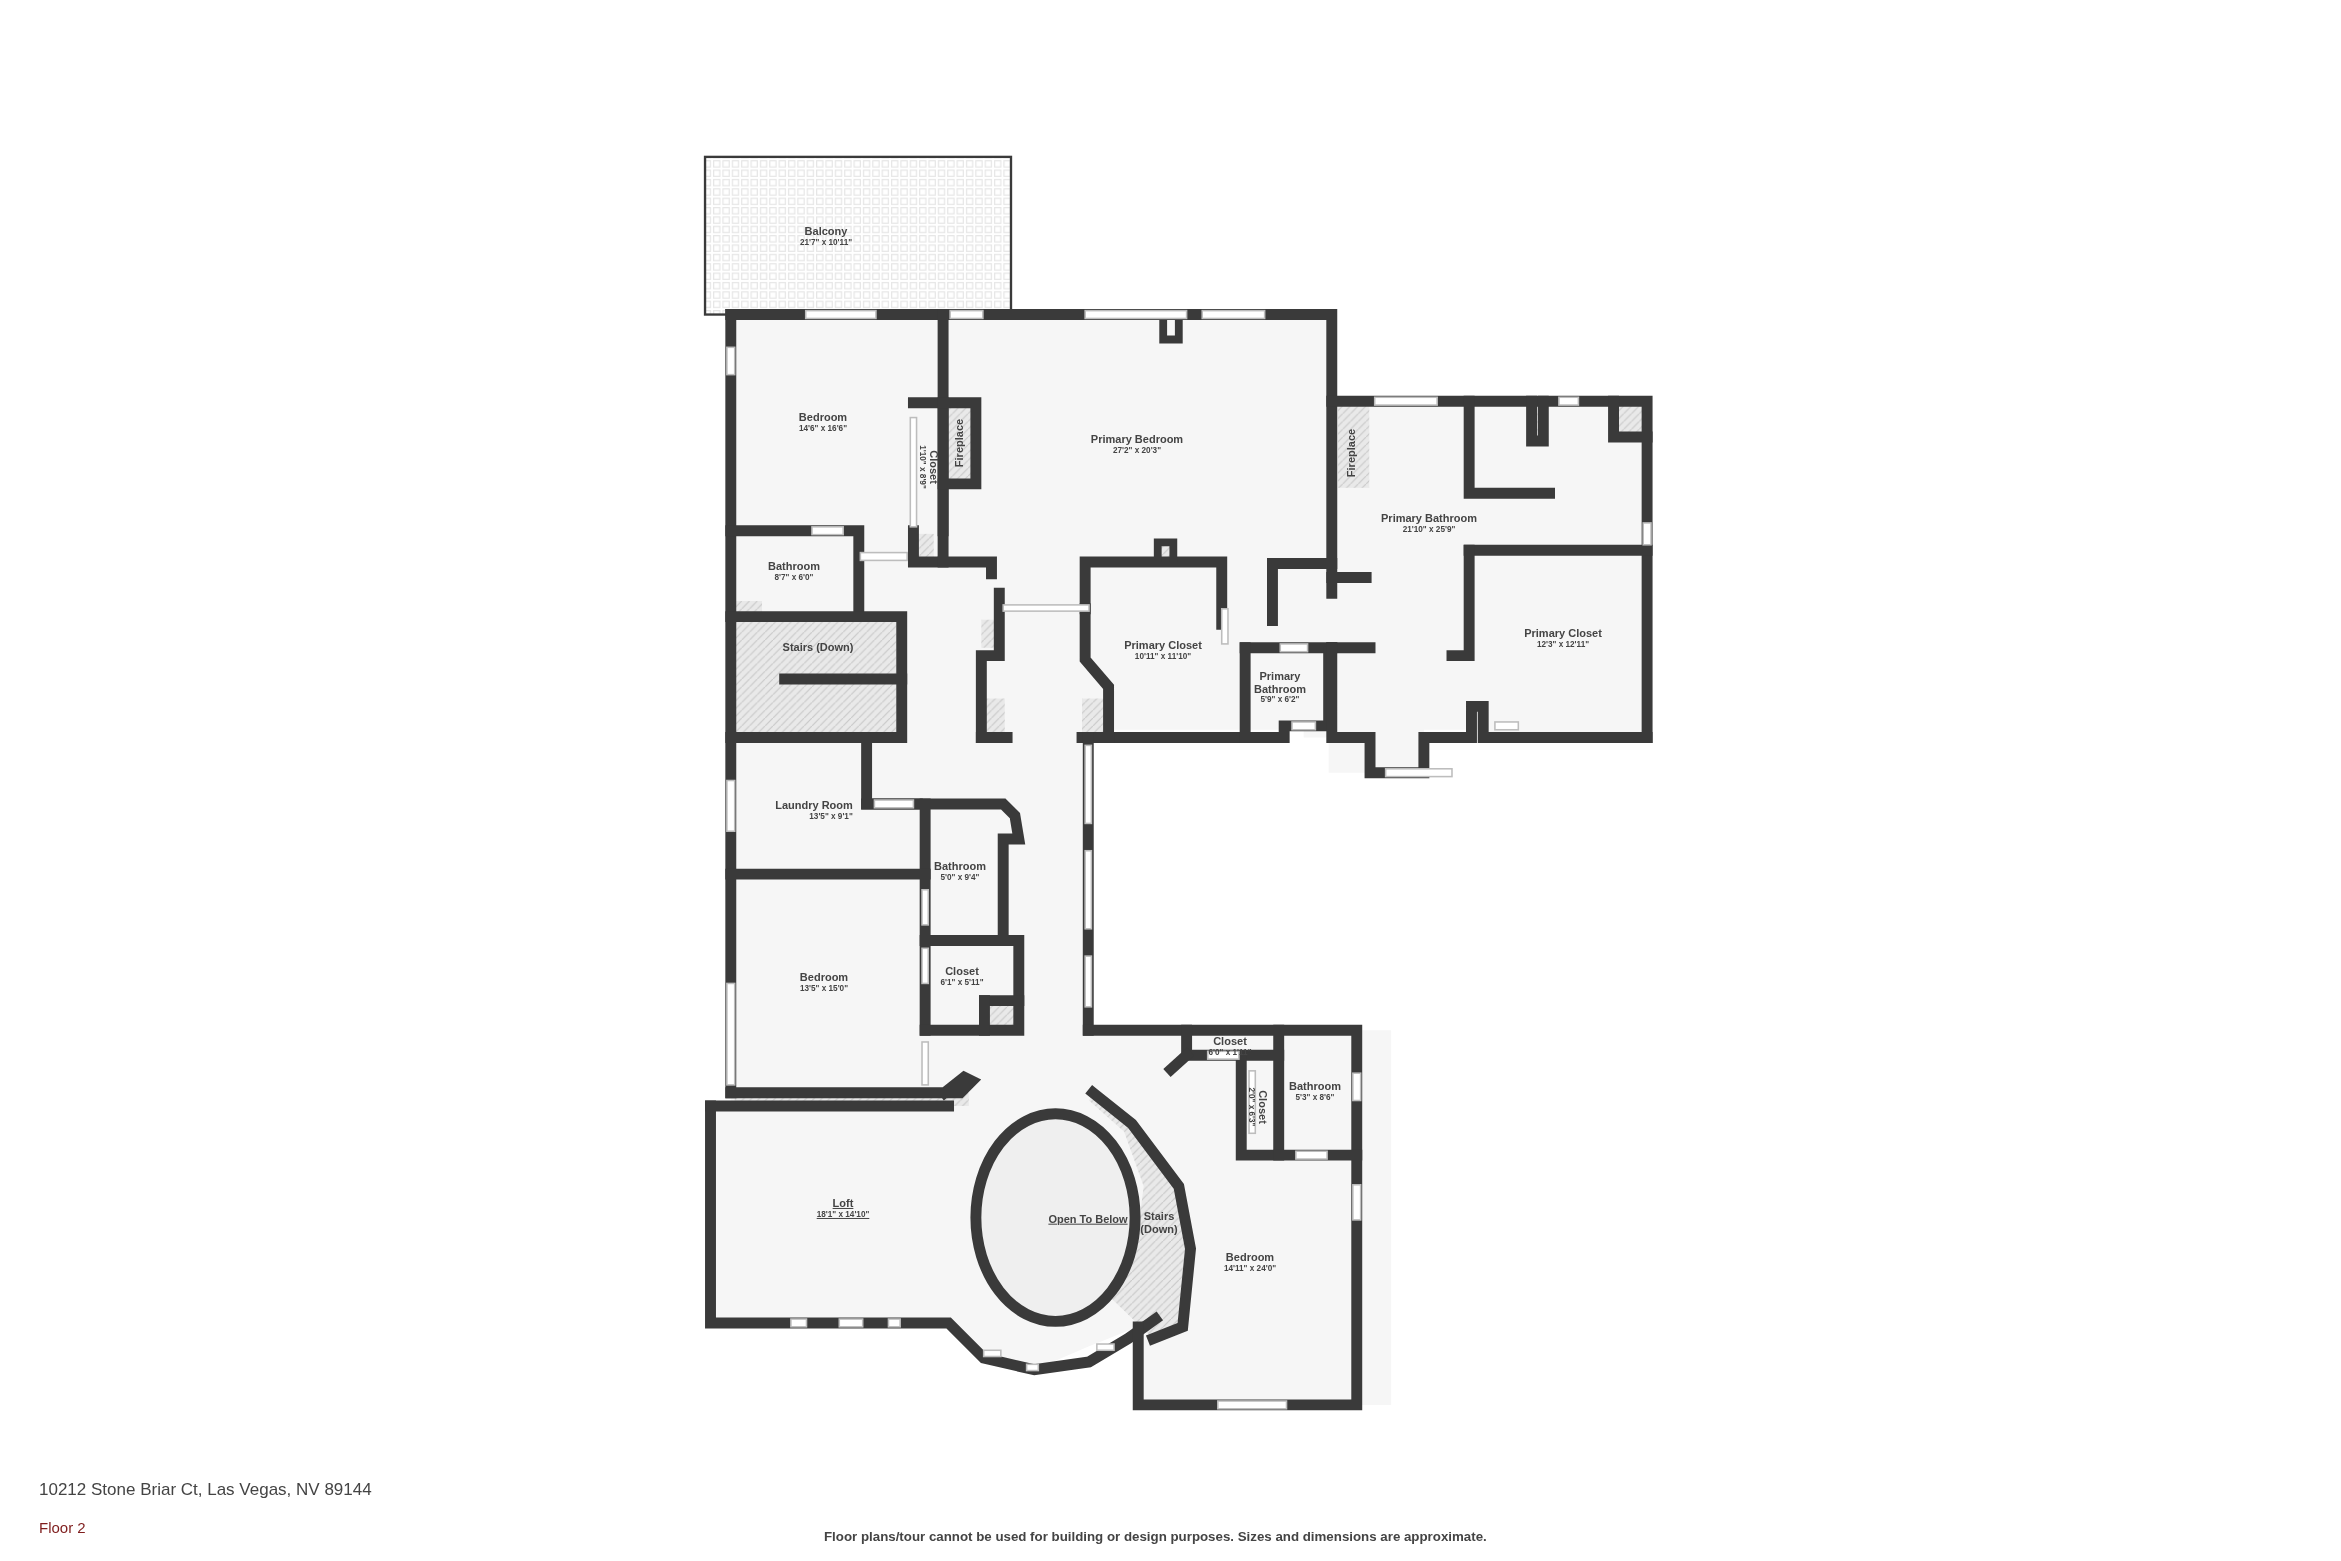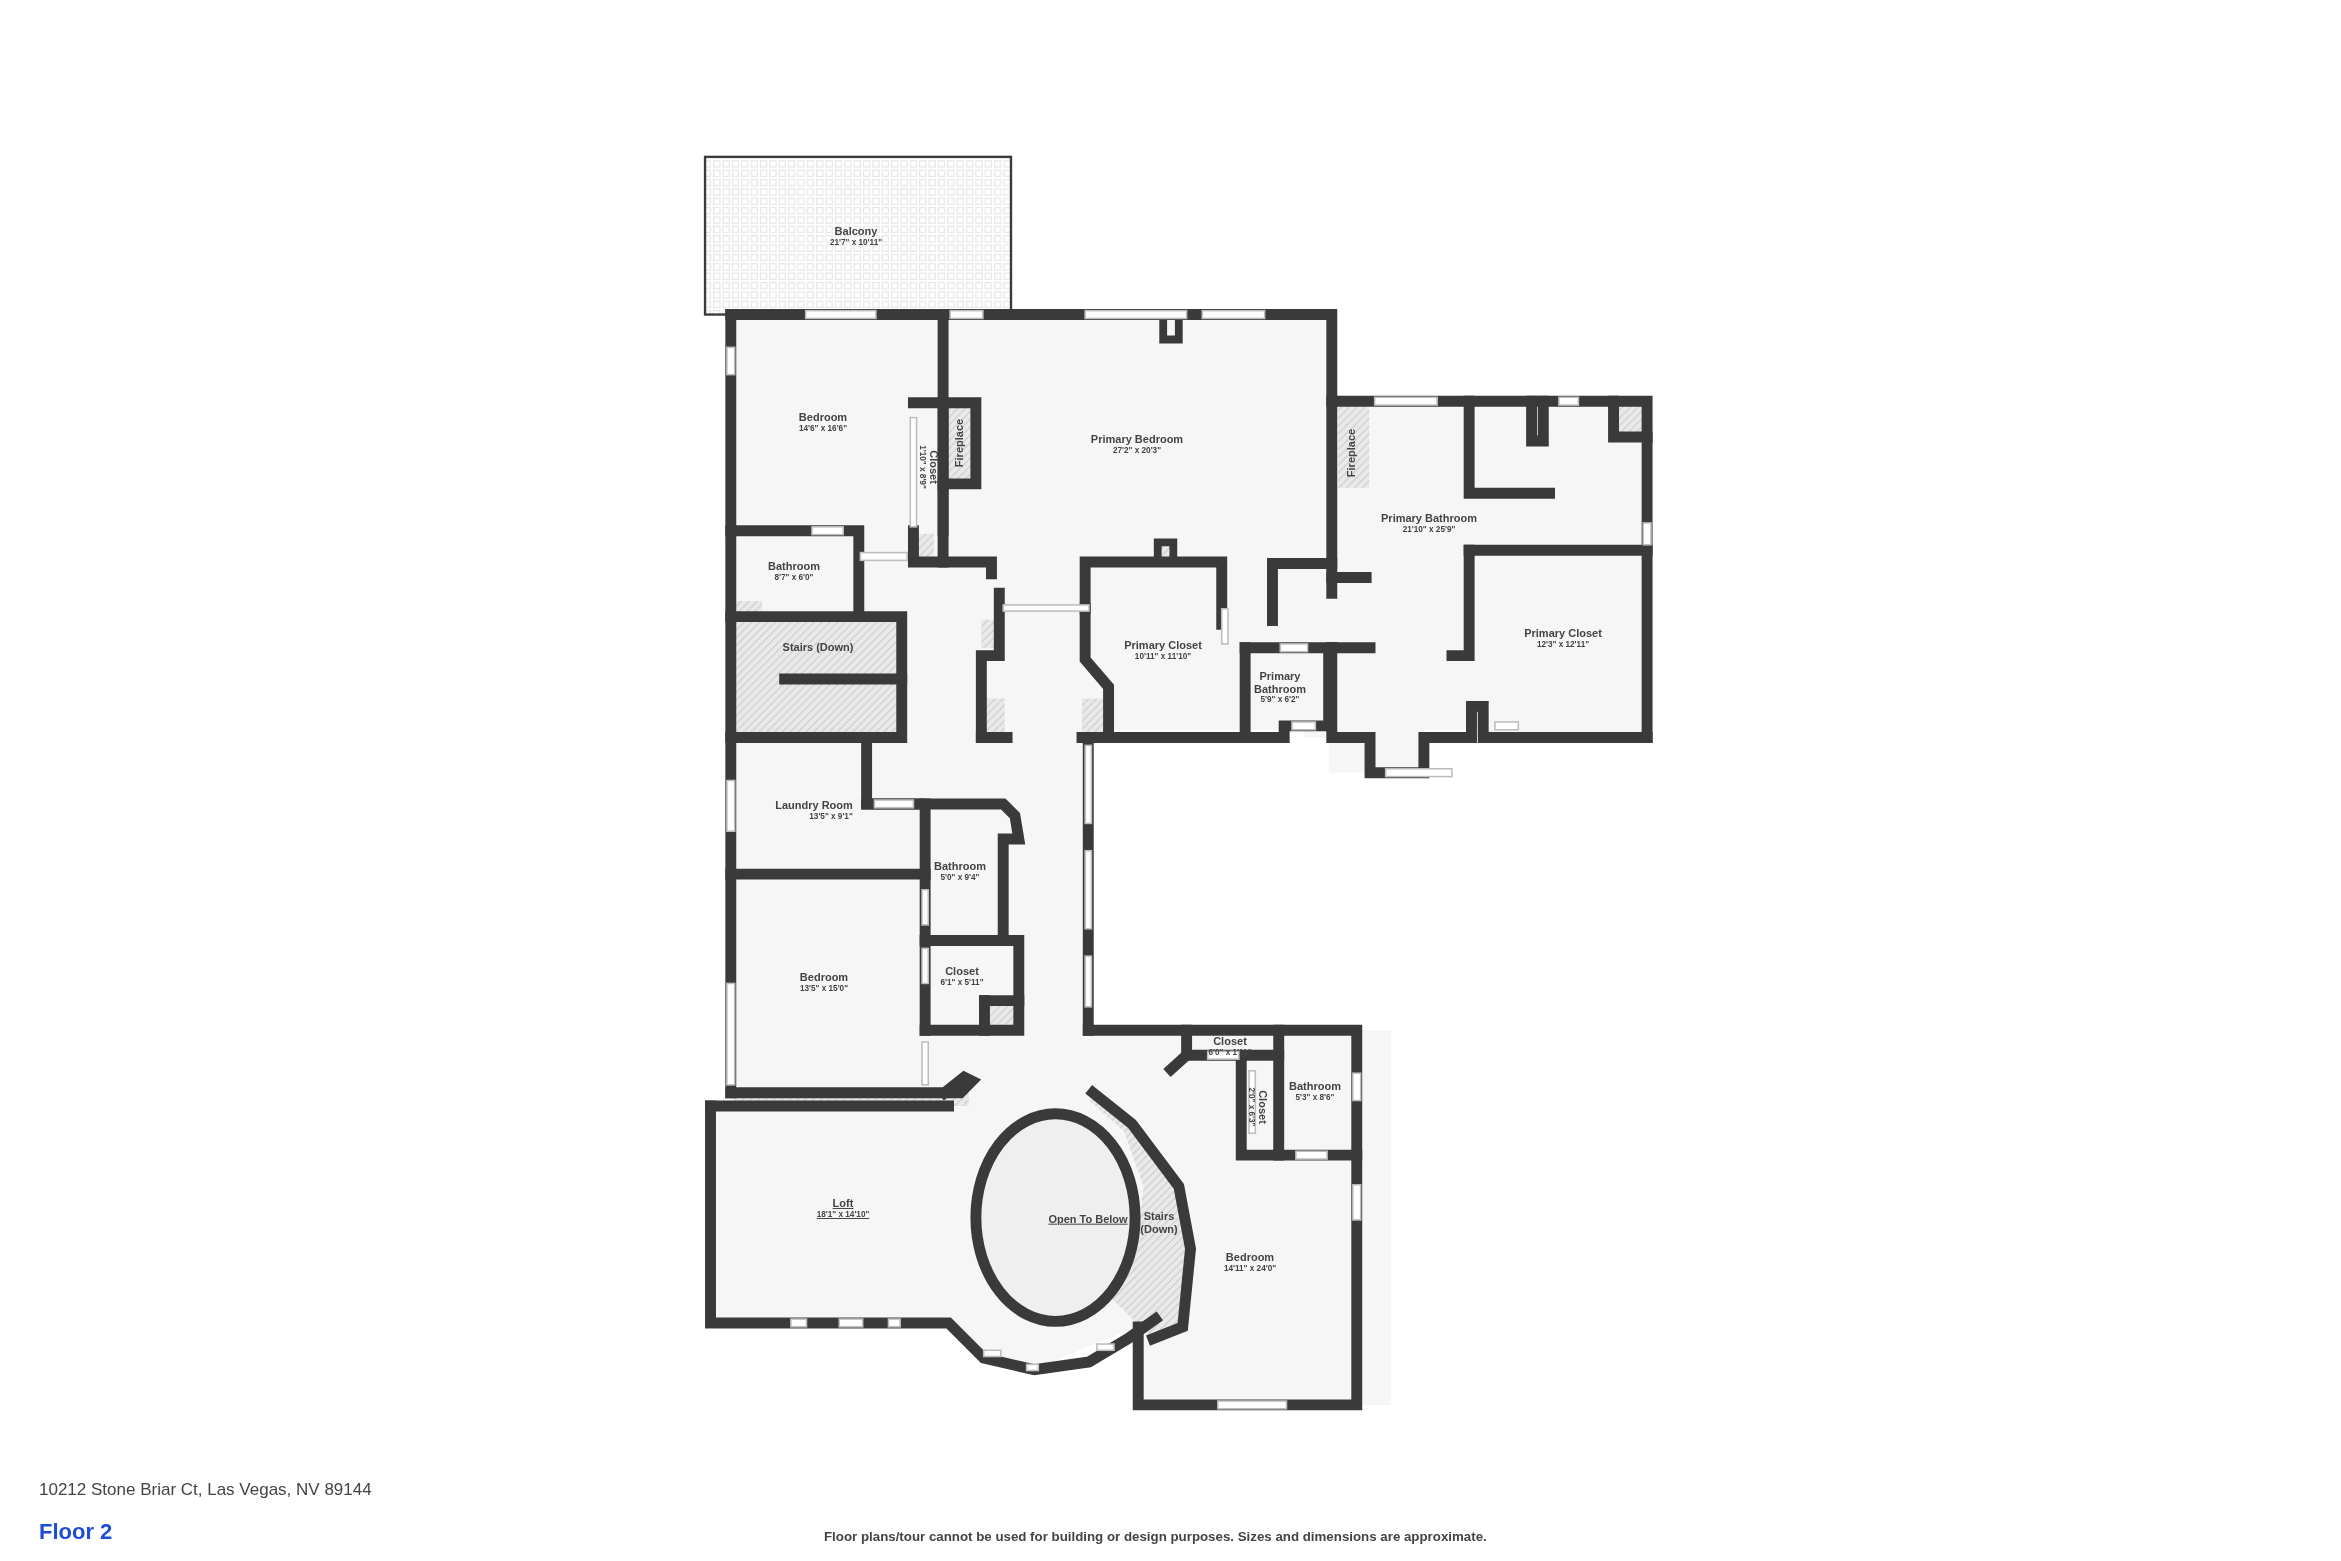--- a/index.html
+++ b/index.html
@@ -10,21 +10,21 @@
   .floor { fill: #f6f6f6; }
   .hatch { fill: url(#hatchPat); }
   .balcony { fill: url(#gridPat); stroke: #3a3a3a; stroke-width: 3; }
   .window { fill: #ffffff; stroke: #bdbdbd; stroke-width: 2; }
   .room-label { position: absolute; transform: translate(-50%, -50%); text-align: center; color: #444; white-space: nowrap; line-height: 1.15; }
   .room-label .name { font-weight: bold; font-size: 11px; display: block; }
   .room-label .dim { font-weight: bold; font-size: 8.2px; display: block; }
   .room-label.rot { transform: translate(-50%, -50%) rotate(90deg); }
   .room-label.rotl { transform: translate(-50%, -50%) rotate(-90deg); }
   .footer-address { position: absolute; left: 39px; top: 1480px; font-size: 17px; font-weight: normal; color: #444; }
-  .footer-floor { position: absolute; left: 39px; top: 1519px; font-size: 22px; font-weight: bold; color: #1d4ed8; }
+  .footer-floor { position: absolute; left: 39px; top: 1519px; font-size: 15px; font-weight: normal; color: #7f1d1d; }
   .footer-disclaimer { position: absolute; left: 812px; top: 1529px; font-size: 13.3px; font-weight: bold; color: #444; margin-left: 12px; }
 </style>
 </head>
 <body>
 
 <svg id="plan" viewBox="0 0 3000 2000" xmlns="http://www.w3.org/2000/svg">
   <defs>
     <pattern id="hatchPat" width="10" height="10" patternUnits="userSpaceOnUse">
       <rect width="10" height="10" fill="#e9e9e9"></rect>
       <path d="M0,10 L10,0" stroke="#c9c9c9" stroke-width="1.5"></path>
@@ -151,21 +151,21 @@
     <rect class="window" x="1405" y="1722" width="22" height="8"></rect>
     <rect class="window" x="1547" y="1347" width="40" height="10"></rect>
     <rect class="window" x="1600" y="1372" width="8" height="80"></rect>
     <rect class="window" x="1733" y="1375" width="10" height="35"></rect>
     <rect class="window" x="1660" y="1475" width="40" height="10"></rect>
     <rect class="window" x="1733" y="1518" width="10" height="45"></rect>
     <rect class="window" x="1560" y="1795" width="88" height="10"></rect>
   </g>
 </svg>
 
-<div class="room-label" style="left:856px;top:236px;">
+<div class="room-label" style="left:826px;top:236px;">
   <span class="name">Balcony</span>
   <span class="dim">21'7" x 10'11"</span>
 </div>
 <div class="room-label" style="left:823px;top:422px;">
   <span class="name">Bedroom</span>
   <span class="dim">14'6" x 16'6"</span>
 </div>
 <div class="room-label rot" style="left:929px;top:467px;">
   <span class="name">Closet</span>
   <span class="dim">1'10" x 8'9"</span>

